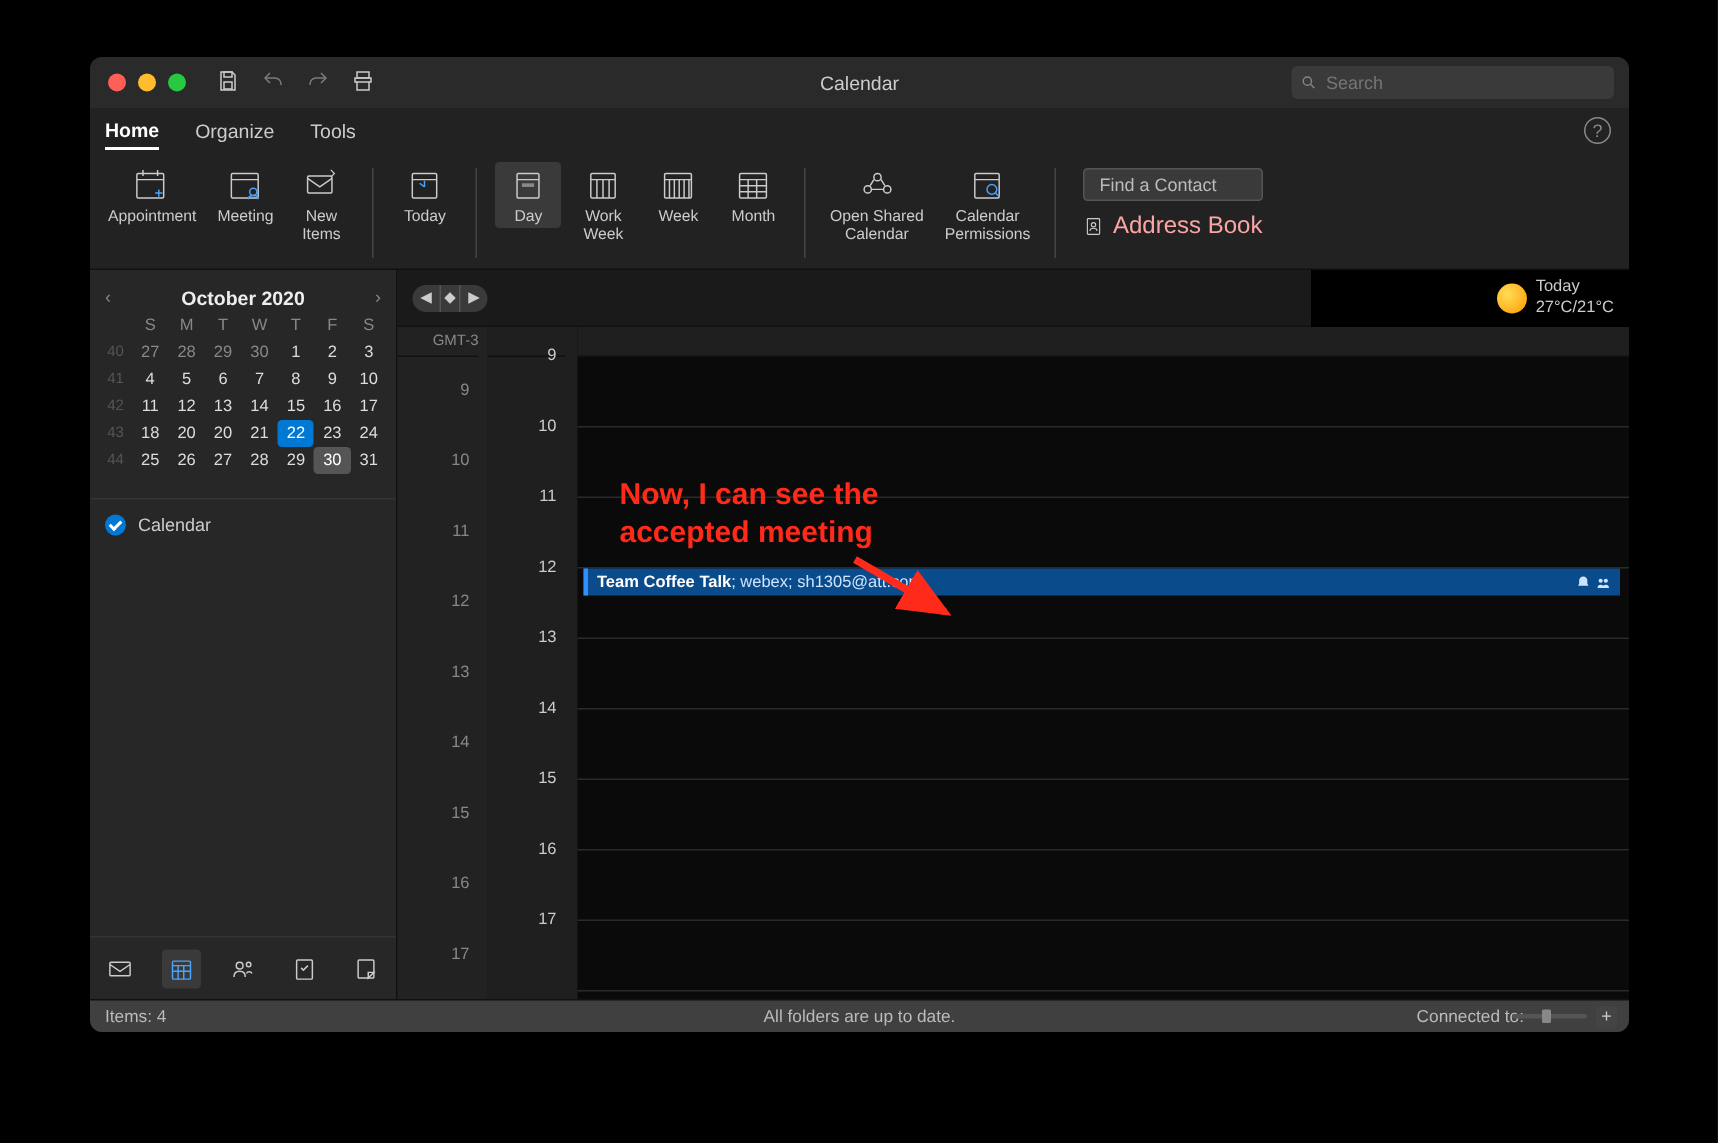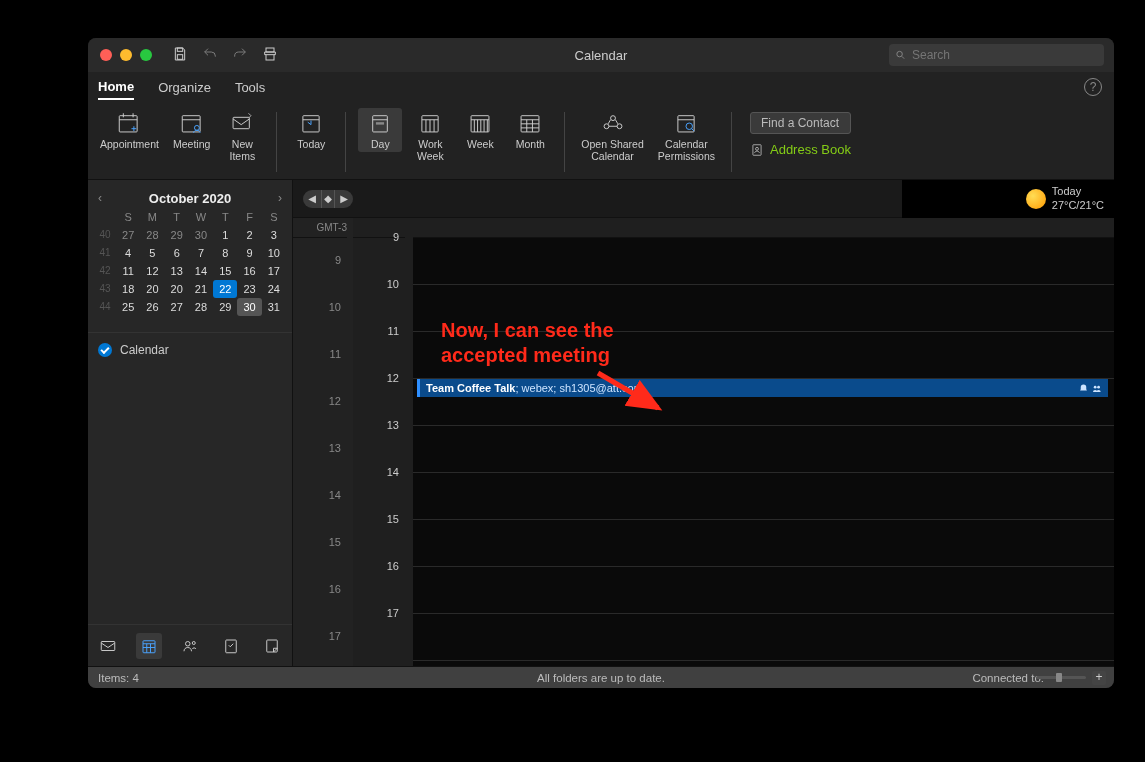--- a/index.html
+++ b/index.html
@@ -1,17 +1,17 @@
 <!DOCTYPE html>
 <html><head>
 <meta charset="utf-8">
 <style>
   * { box-sizing: border-box; margin: 0; padding: 0; font-family: -apple-system, "Helvetica Neue", Arial, sans-serif; }
   body { background:#000; width:1145px; height:762px; position:relative; color:#ccc; font-size:12px; }
-  .window { position:absolute; left:60px; top:38px; width:1026px; height:650px; background:#1e1e1e; border-radius:8px; box-shadow:0 10px 40px rgba(0,0,0,.8); display:flex; flex-direction:column; overflow:hidden;margin-left:28px; }
+  .window { position:absolute; left:60px; top:38px; width:1026px; height:650px; background:#1e1e1e; border-radius:8px; box-shadow:0 10px 40px rgba(0,0,0,.8); display:flex; flex-direction:column; overflow:hidden; }
   
   .titlebar { height:34px; background:#2a2a2a; display:flex; align-items:center; position:relative; }
   .traffic { display:flex; gap:8px; margin-left:12px; }
   .dot { width:12px; height:12px; border-radius:50%; }
   .dot.red{background:#ff5f57}.dot.yellow{background:#febc2e}.dot.green{background:#28c840}
   .tb-icons { display:flex; gap:14px; margin-left:20px; align-items:center; }
   .tb-icons svg { width:16px; height:16px; stroke:#ccc; fill:none; stroke-width:1.5; }
   .tb-title { position:absolute; left:0; right:0; text-align:center; font-size:13px; color:#ccc; pointer-events:none; }
   .search { margin-left:auto; margin-right:10px; width:215px; height:22px; background:#3a3a3a; border-radius:4px; display:flex; align-items:center; padding:0 6px; gap:6px; }
   .search input { background:transparent; border:none; outline:none; color:#aaa; font-size:12px; width:100%; }
@@ -24,21 +24,21 @@
   
   .ribbon { height:78px; background:#222; display:flex; align-items:flex-start; padding:6px 8px 0; gap:6px; border-bottom:1px solid #111; }
   .rgroup { display:flex; gap:6px; align-items:flex-start; }
   .rbtn { display:flex; flex-direction:column; align-items:center; justify-content:flex-start; padding:2px 4px; border-radius:3px; cursor:pointer; min-width:44px; }
   .rbtn.active { background:#3a3a3a; }
   .rbtn svg { width:26px; height:26px; stroke:#ccc; fill:none; stroke-width:1.2; }
   .rbtn .lbl { font-size:10.5px; color:#ccc; text-align:center; line-height:1.15; margin-top:2px; }
   .vsep { width:1px; height:60px; background:#444; margin:4px 6px 0; }
   .contactcol { display:flex; flex-direction:column; gap:8px; margin-left:6px; margin-top:4px;}
   .contactcol .findc { background:#3a3a3a; padding:3px 10px; border-radius:3px; font-size:12px; color:#bbb; border:1px solid #555; cursor:pointer;}
-  .contactcol .addrb { display:flex; align-items:center; gap:6px; font-size:13px; color:#84cc16; cursor:pointer;justify-content:flex-end;}
+  .contactcol .addrb { display:flex; align-items:center; gap:6px; font-size:16px; color:#fca5a5; cursor:pointer;justify-content:flex-end;}
   .contactcol .addrb svg{width:14px;height:14px;stroke:#ccc;fill:none;stroke-width:1.3}
   
   .body { flex:1; display:flex; min-height:0; }
   .sidebar { width:205px; background:#272727; display:flex; flex-direction:column; border-right:1px solid #111; }
   .minical { padding:8px 6px; }
   .minical .hdr { display:flex; align-items:center; justify-content:center; position:relative; height:20px; }
   .minical .hdr .nav { position:absolute; color:#888; cursor:pointer; font-size:12px; }
   .minical .hdr .nav.l{left:4px}.minical .hdr .nav.r{right:4px}
   .minical .hdr .mo { font-size:13px; font-weight:600; color:#eee; }
   .mcgrid { display:grid; grid-template-columns: 22px repeat(7,1fr); font-size:11px; text-align:center; }

